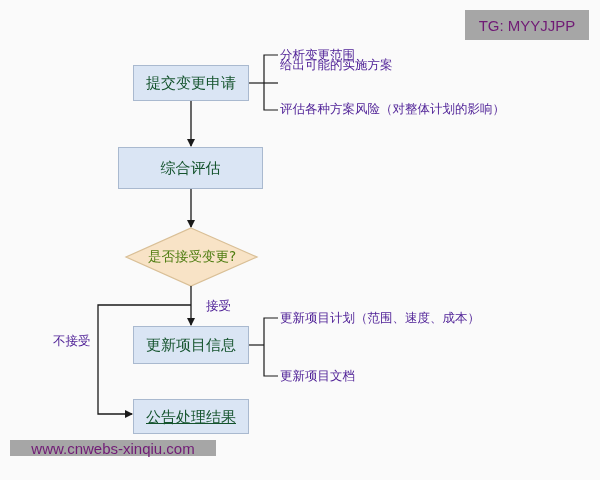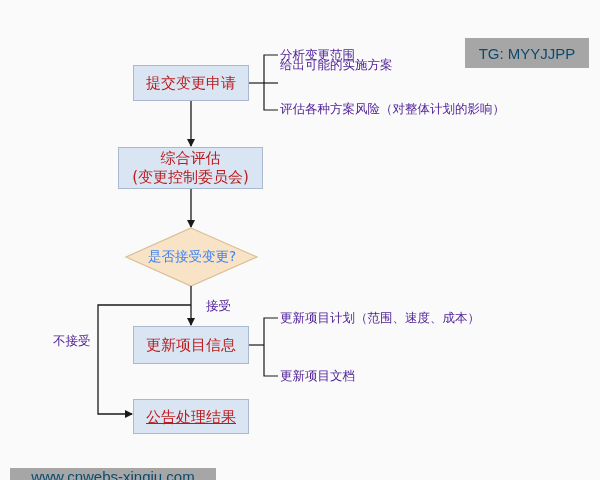--- a/index.html
+++ b/index.html
@@ -7,33 +7,32 @@
     width:600px; height:480px; position:relative; overflow:hidden;
     background:#fafafa;
     font-family:"DejaVu Sans", "Liberation Sans", sans-serif;
     color:#1a1a1a;
   }
   #canvas { position:absolute; left:0; top:0; width:600px; height:480px; }
   .box {
     position:absolute; box-sizing:border-box;
     background:#dae5f4; border:1.5px solid #a9b9cf;
     display:flex; flex-direction:column; align-items:center; justify-content:center;
-    font-size:15px; line-height:20px; color:#b91c1c; text-align:center;
+    font-size:15px; line-height:20px; color:#14532d; text-align:center;
   }
   .label { position:absolute; font-size:12.5px; color:#4c1d95; white-space:nowrap; line-height:16px; }
   .diamond-text {
     position:absolute; left:127px; top:228px; width:130px; height:58px;
     display:flex; align-items:center; justify-content:center;
-    font-size:13.5px; color:#3b82f6;
+    font-size:13.5px; color:#4d7c0f;
   }
   .watermark {
-    position:absolute; background:#a6a6a6; color:#0c4a6e;
+    position:absolute; background:#a6a6a6; color:#701a75;
     display:flex; align-items:center; justify-content:center;
     font-family:"Liberation Sans", sans-serif;
-    margin-top:28px;
   }
 </style>
 </head>
 <body>
 
 <svg id="canvas" width="600" height="480" viewBox="0 0 600 480">
   <defs>
     <marker id="arrow" markerWidth="8" markerHeight="8" refX="7" refY="4" orient="auto" markerUnits="userSpaceOnUse">
       <path d="M0,0 L8,4 L0,8 z" fill="#1a1a1a"></path>
     </marker>
@@ -59,21 +58,20 @@
     <polyline points="278,318 264,318 264,376 278,376"></polyline>
   </g>
 </svg>
 
 <div class="box" style="left:133px; top:65px; width:116px; height:36px;">
   <span>提交变更申请</span>
 </div>
 
 <div class="box" style="left:118px; top:147px; width:145px; height:42px; line-height:19px;">
   <span>综合评估</span>
-  <span>(变更控制委员会)</span>
 </div>
 
 <div class="diamond-text">是否接受变更?</div>
 
 <div class="box" style="left:133px; top:326px; width:116px; height:38px;">
   <span>更新项目信息</span>
 </div>
 
 <div class="box" style="left:133px; top:399px; width:116px; height:35px;text-decoration:underline;">
   <span>公告处理结果</span>

